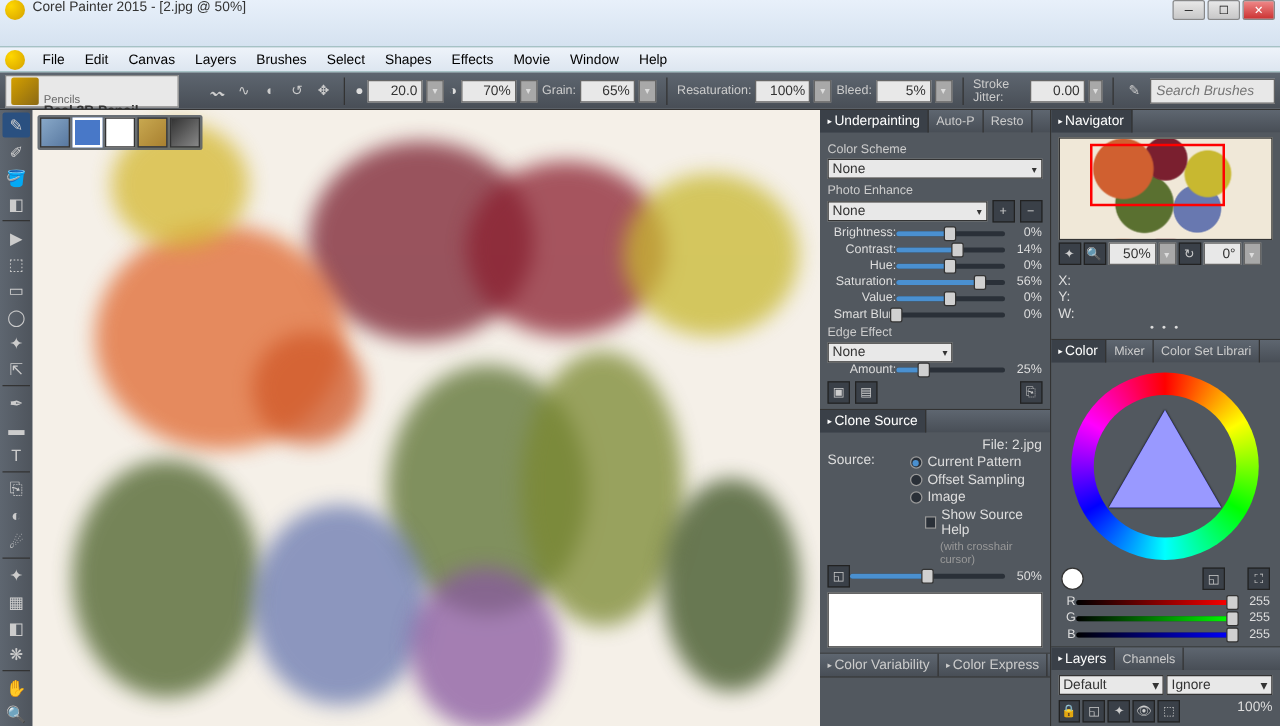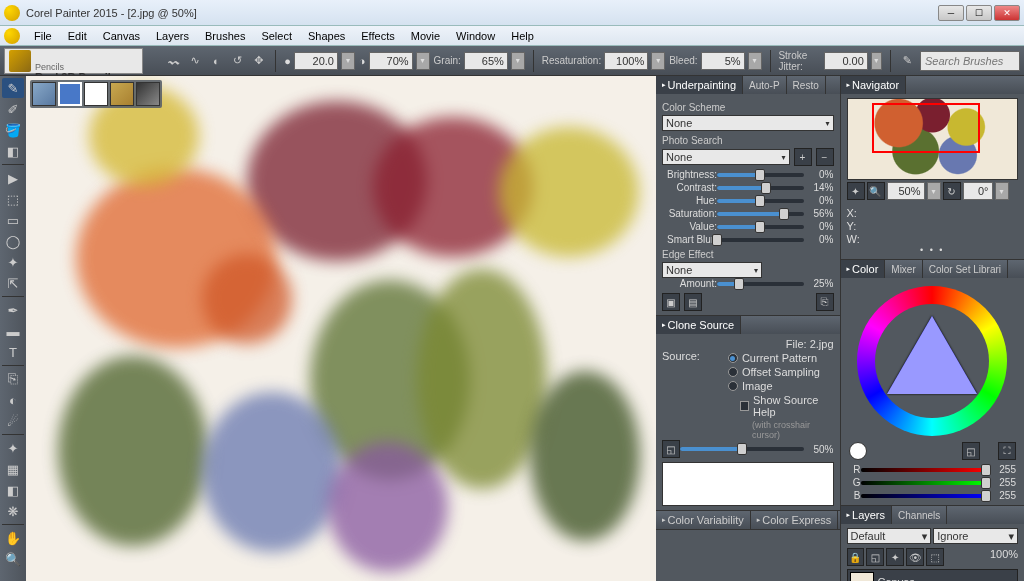--- a/index.html
+++ b/index.html
@@ -1,19 +1,19 @@
 <!DOCTYPE html>
 <html><head>
 <meta charset="utf-8">
 <style>
 * { margin: 0; padding: 0; box-sizing: border-box; font-family: "Segoe UI", Tahoma, sans-serif; font-size: 11px; user-select: none; }
 body { width: 1024px; height: 581px; background: #cbd5e0; overflow: hidden; }
 
 
-.titlebar { height: 26px; background: linear-gradient(#e8f0fa, #d5e2f0); border-bottom: 1px solid #9bb; display: flex; align-items: center; padding: 0 4px; }
+.titlebar { height: 38px; background: linear-gradient(#e8f0fa, #d5e2f0); border-bottom: 1px solid #9bb; display: flex; align-items: flex-start; padding: 0 4px; }
 .titlebar .app-icon { width: 16px; height: 16px; background: radial-gradient(circle at 30% 30%, #ffd700, #d4a000); border-radius: 50%; margin-right: 6px; }
 .titlebar .title-text { flex: 1; color: #333; }
 .winbtns { display: flex; gap: 2px; }
 .winbtn { width: 26px; height: 16px; background: linear-gradient(#e8e8e8, #c8c8c8); border: 1px solid #888; border-radius: 2px; display: flex; align-items: center; justify-content: center; font-size: 9px; cursor: pointer; }
 .winbtn.close { background: linear-gradient(#e88, #c33); color: #fff; }
 
 
 .menubar { height: 20px; background: linear-gradient(#eef3fa, #dde6f0); display: flex; align-items: center; padding: 0 4px; border-bottom: 1px solid #9bb; }
 .menubar .app-icon2 { width: 16px; height: 16px; background: radial-gradient(circle at 30% 30%, #ffd700, #d4a000); border-radius: 50%; margin-right: 6px; }
 .menubar .menu-item { padding: 2px 8px; cursor: pointer; }
@@ -254,21 +254,21 @@
             </div>
           <div class="ptab">Auto-P</div>
           <div class="ptab">Resto</div>
         </div>
         <div class="panel-body">
           <div class="section-label">Color Scheme</div>
           <div class="select">
               <span>None</span>
               <span class="dd">▾</span>
             </div>
-          <div class="section-label">Photo Search</div>
+          <div class="section-label">Photo Enhance</div>
           <div class="field-row">
             <div class="select">
                 <span>None</span>
                 <span class="dd">▾</span>
               </div>
             <div class="icon-btn">+</div>
             <div class="icon-btn">−</div>
           </div>
           <div id="underpainting-sliders">
               <div class="slider-row">

